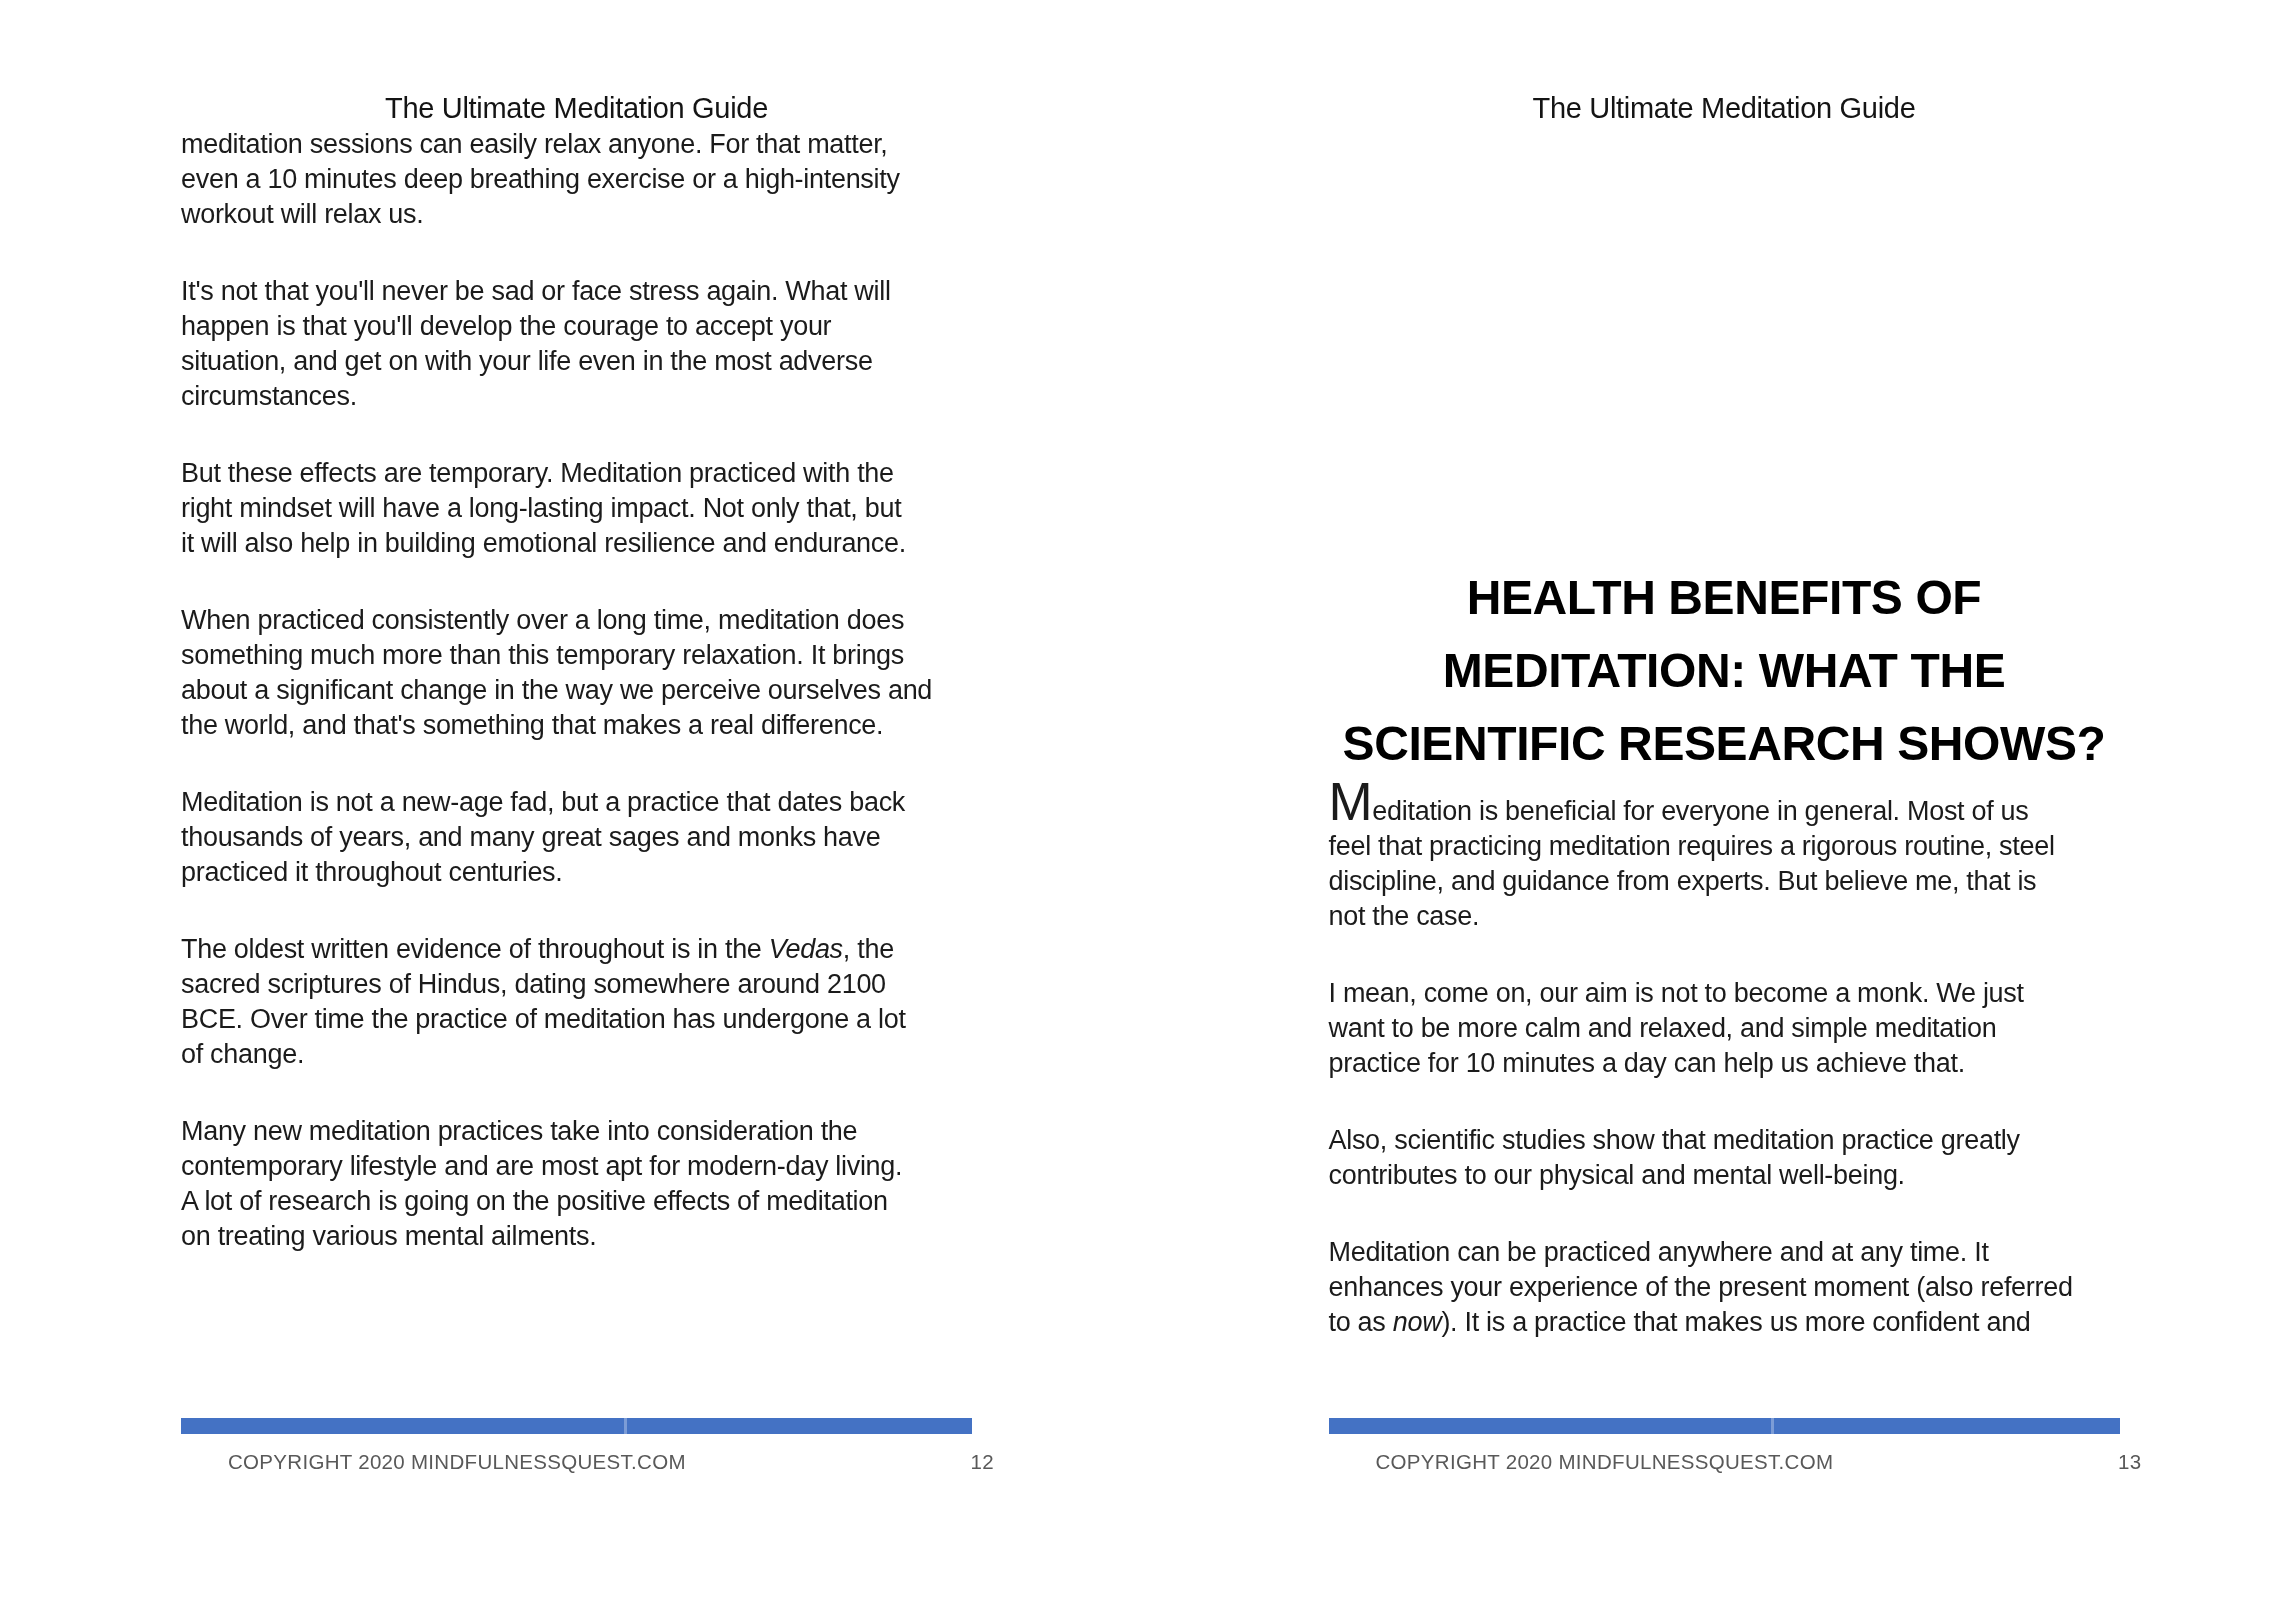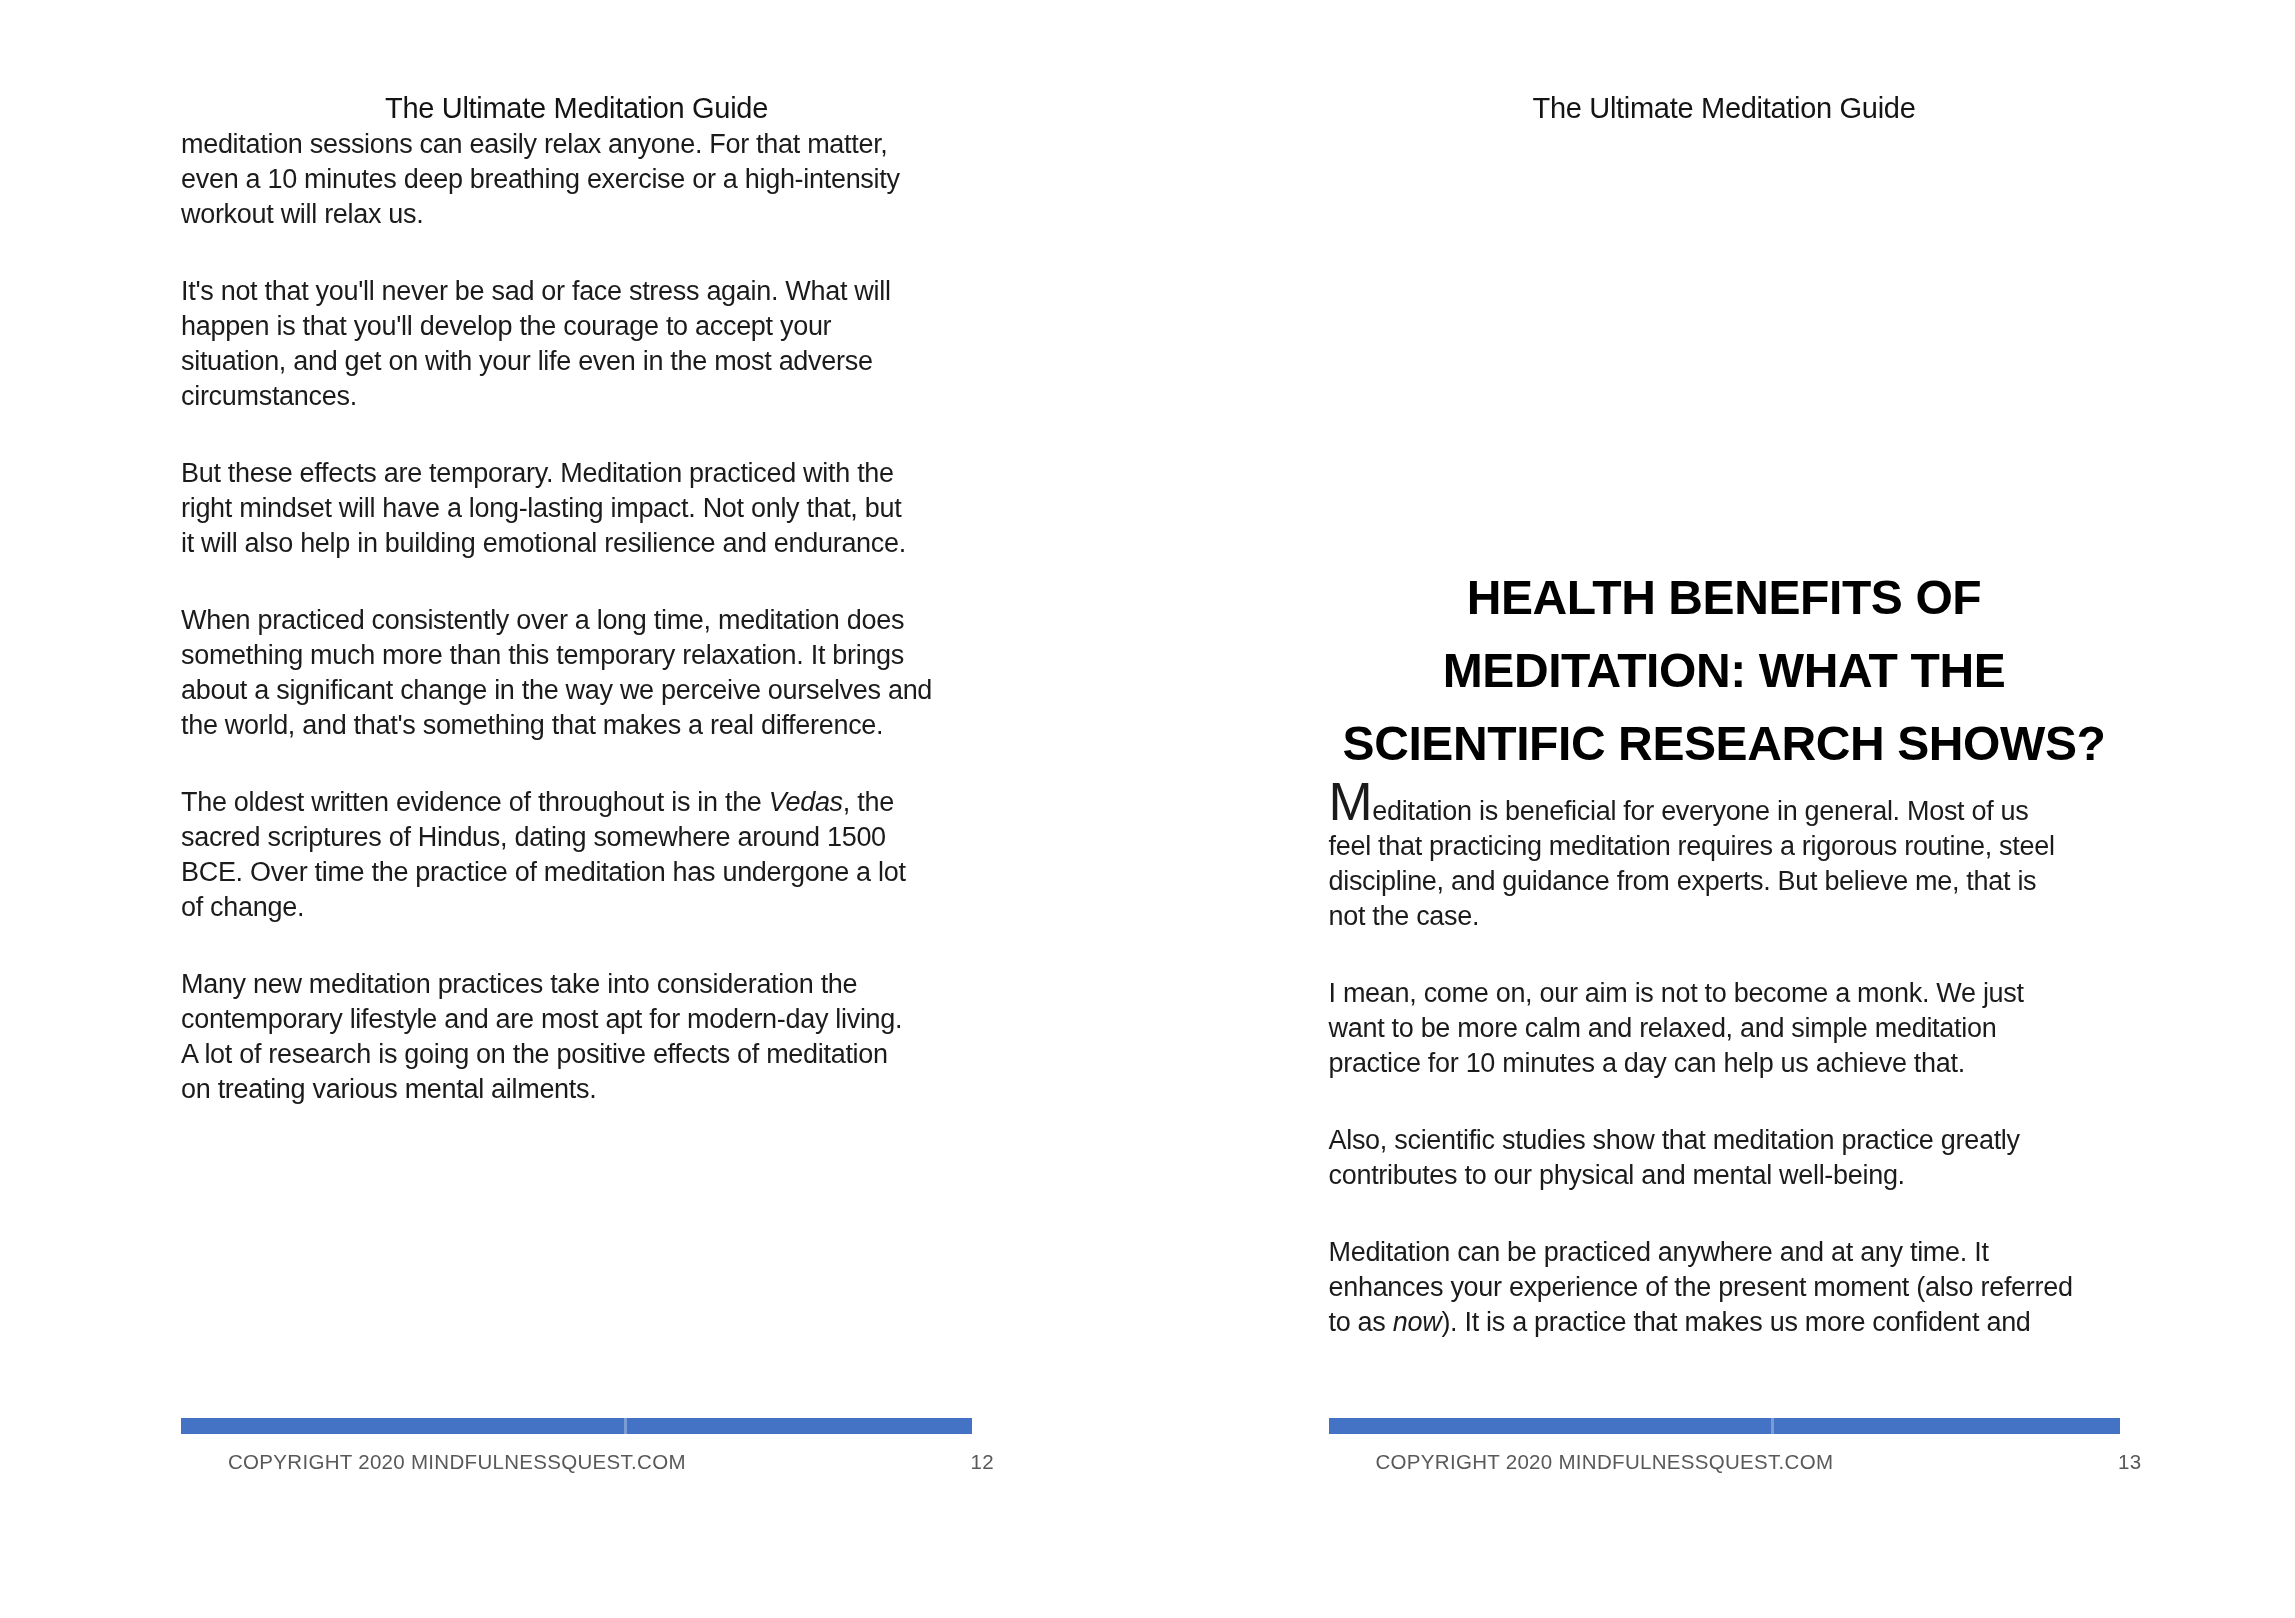--- a/index.html
+++ b/index.html
@@ -104,22 +104,25 @@
 happen is that you'll develop the courage to accept your
 situation, and get on with your life even in the most adverse
 circumstances.</p>
         <p class="para">But these effects are temporary. Meditation practiced with the
 right mindset will have a long-lasting impact. Not only that, but
 it will also help in building emotional resilience and endurance.</p>
         <p class="para">When practiced consistently over a long time, meditation does
 something much more than this temporary relaxation. It brings
 about a significant change in the way we perceive ourselves and
 the world, and that's something that makes a real difference.</p>
+        <p class="para">Meditation is not a new-age fad, but a practice that dates back
+thousands of years, and many great sages and monks have
+practiced it throughout centuries.</p>
         <p class="para"><span>The oldest written evidence of throughout is in the </span><span class="ital">Vedas</span><span>, the
-sacred scriptures of Hindus, dating somewhere around 1500
+sacred scriptures of Hindus, dating somewhere around 2100
 BCE. Over time the practice of meditation has undergone a lot
 of change.</span></p>
         <p class="para">Many new meditation practices take into consideration the
 contemporary lifestyle and are most apt for modern-day living.
 A lot of research is going on the positive effects of meditation
 on treating various mental ailments.</p>
       </div>
     </div>
     <div class="footer-rule" style="background: rgb(68, 114, 196);">
         <span class="seam"></span>

